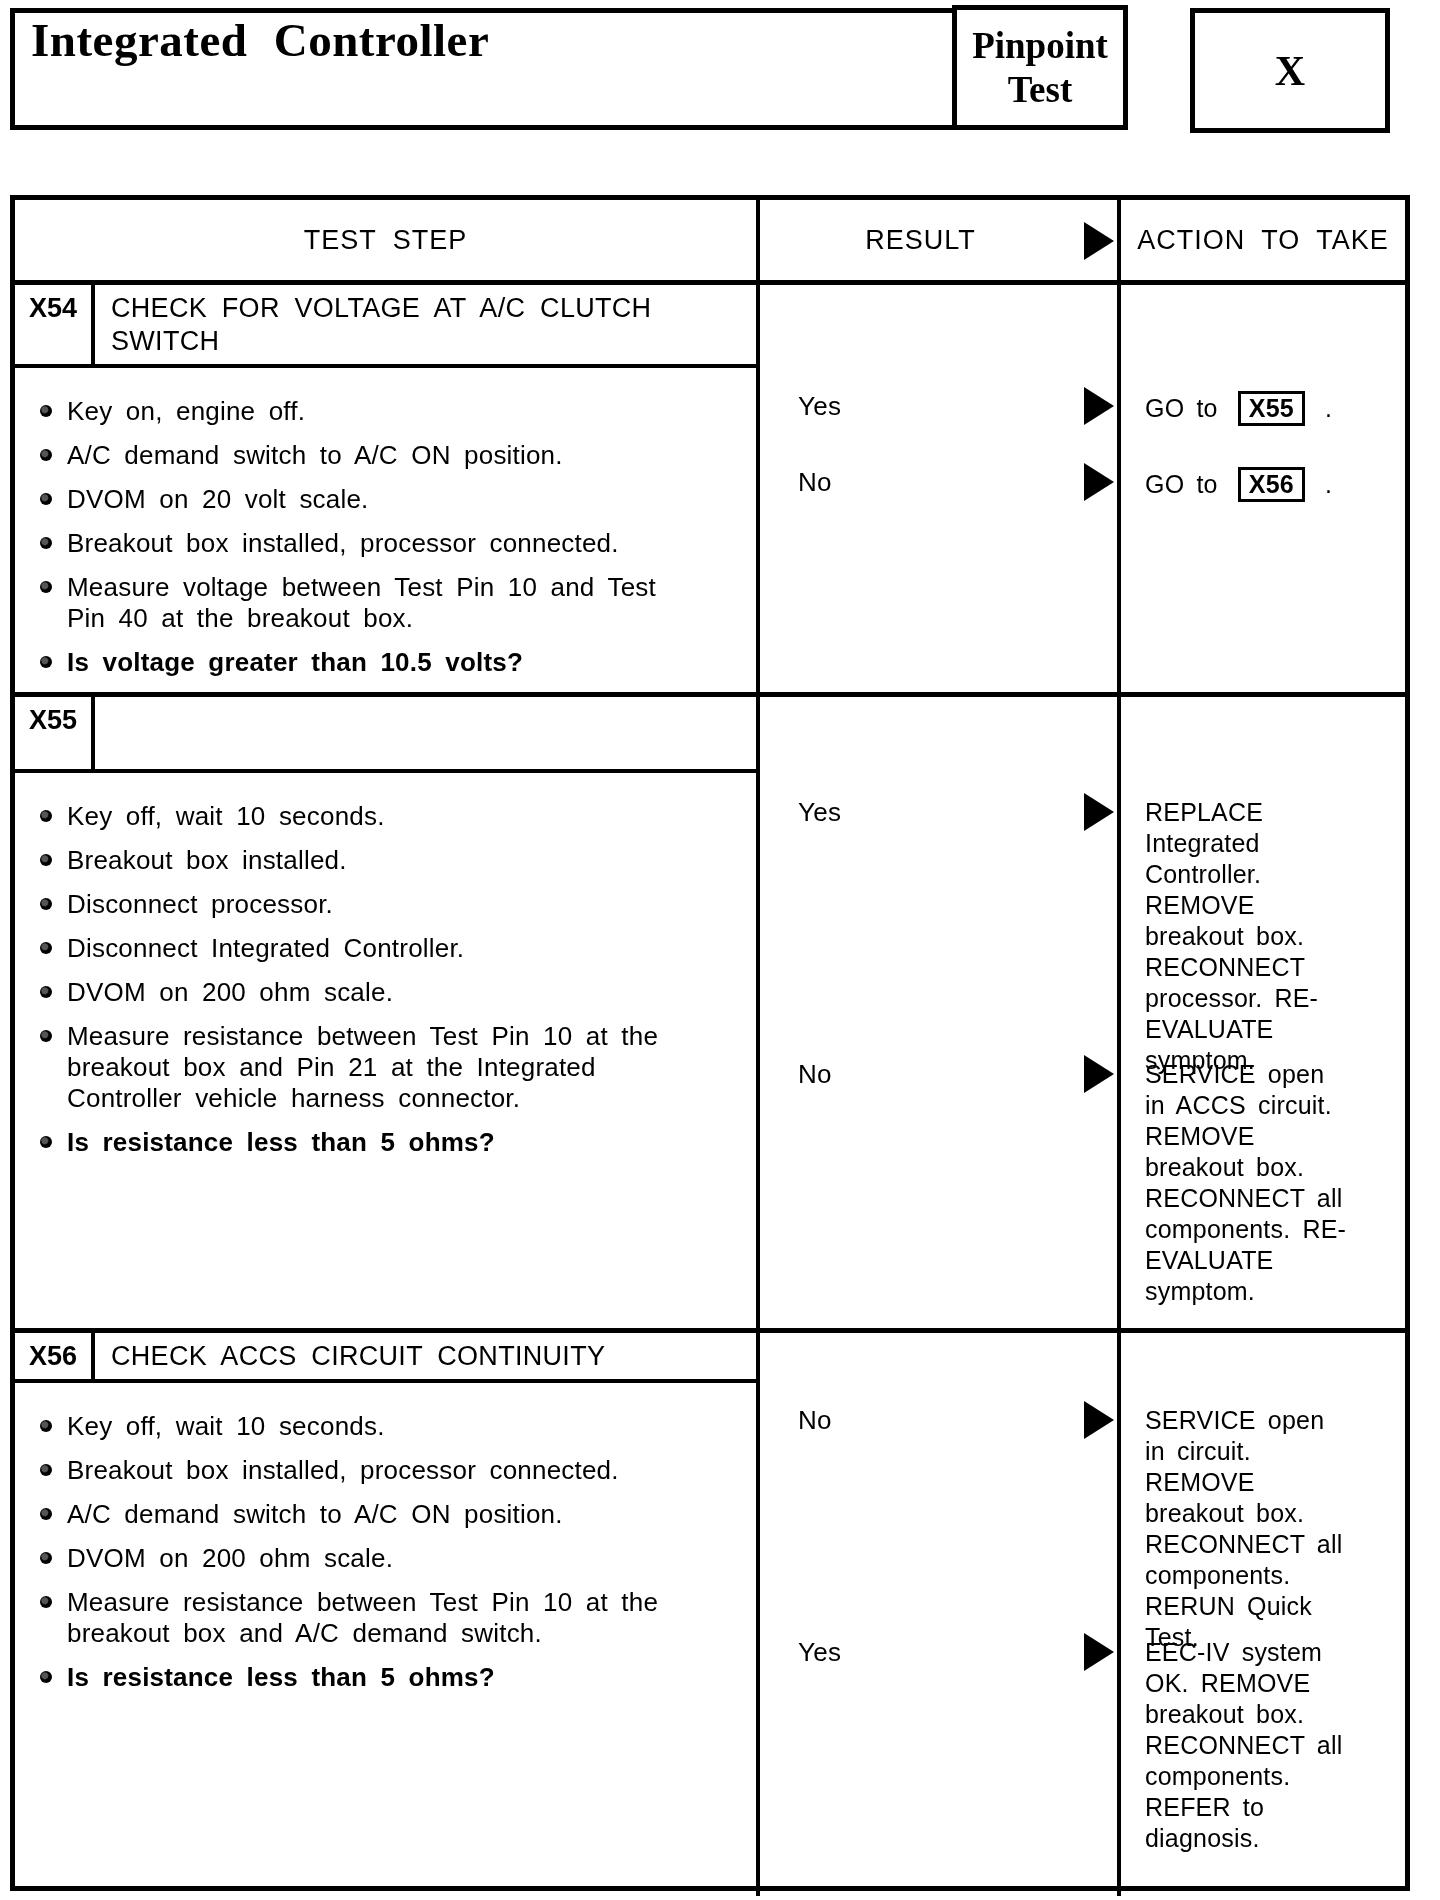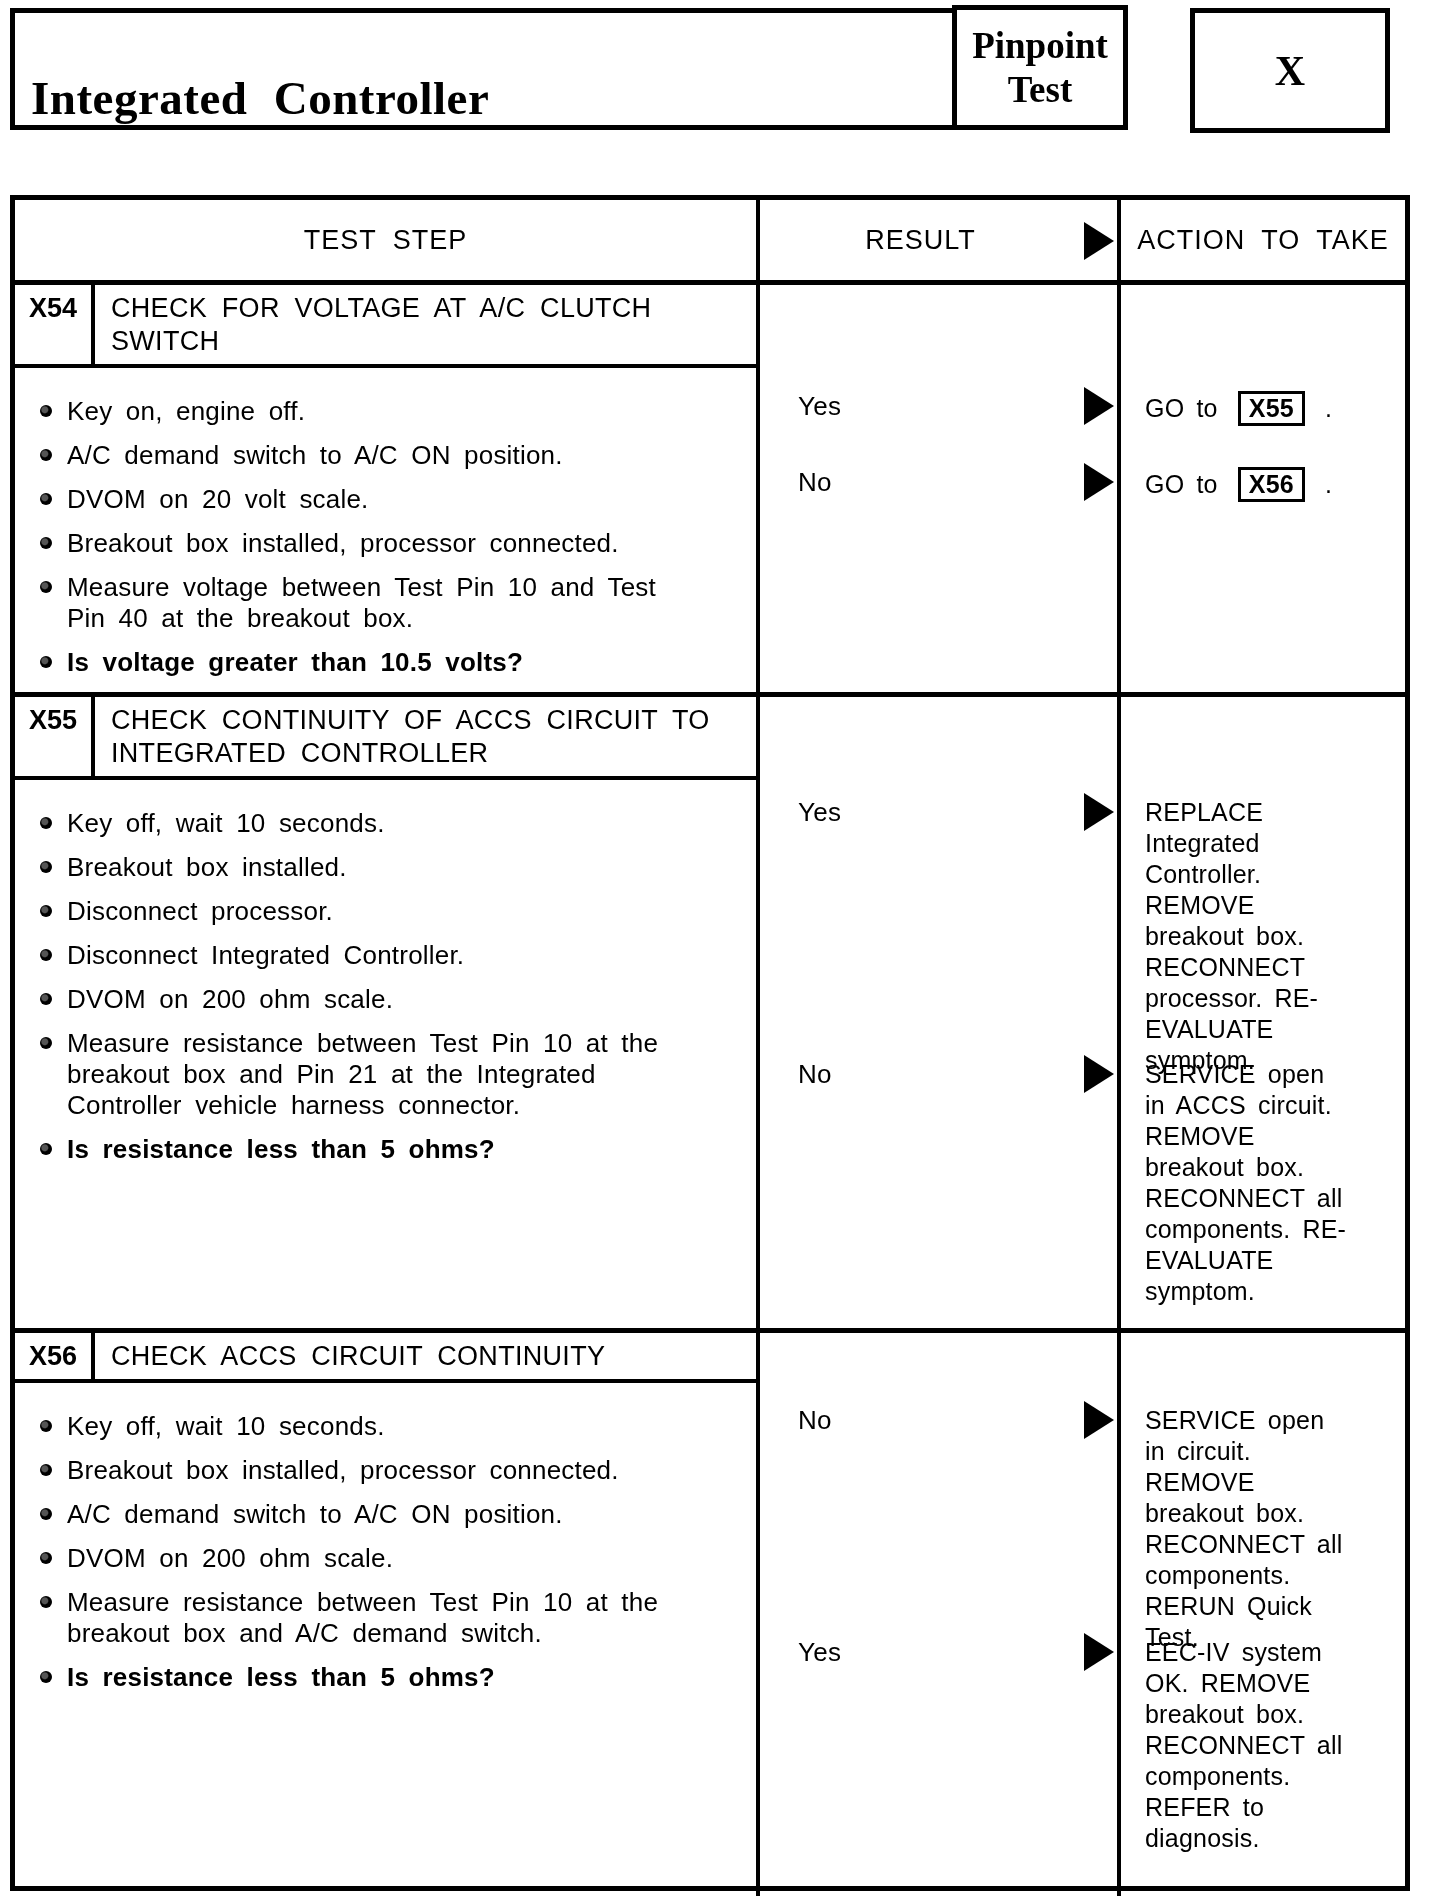--- a/index.html
+++ b/index.html
@@ -9,21 +9,21 @@
     width: 1440px;
     height: 1900px;
     background: #ffffff;
     font-family: "Liberation Sans", sans-serif;
     color: #000;
     margin: 0 auto;
     overflow: hidden;
   }
   
   .hdr-box { position: absolute; border: 5px solid #000; background: #fff; }
-  .box-title { left: 10px; top: 8px; width: 1052px; height: 122px; display: flex; align-items: flex-end; }
+  .box-title { left: 10px; top: 8px; width: 1052px; height: 122px; display: flex; align-items: flex-start; }
   .box-title .t {
     font-family: "Liberation Serif", serif;
     font-weight: bold;
     font-size: 47px;
     padding-left: 16px;
     word-spacing: 14px;
     letter-spacing: 0.5px;
   }
   .box-pinpoint { left: 952px; top: 5px; width: 176px; height: 125px;
     display: flex; flex-direction: column; align-items: center; justify-content: center; }
@@ -164,21 +164,20 @@
           <span class="ref-box">X56</span>
           <span>.</span>
         </div>
       </div>
     </div>
 
     <div class="trow section sec-x55">
       <div class="c1">
         <div class="title-row h2">
           <div class="step-id">X55</div>
-          <div class="step-title">CHECK CONTINUITY OF ACCS CIRCUIT TO INTEGRATED CONTROLLER</div>
         </div>
         <ul class="bullets">
           <li>Key off, wait 10 seconds.</li>
           <li>Breakout box installed.</li>
           <li>Disconnect processor.</li>
           <li>Disconnect Integrated Controller.</li>
           <li>DVOM on 200 ohm scale.</li>
           <li>Measure resistance between Test Pin 10 at the breakout box and Pin 21 at the Integrated Controller vehicle harness connector.</li>
           <li class="q">Is resistance less than 5 ohms?</li>
         </ul>

